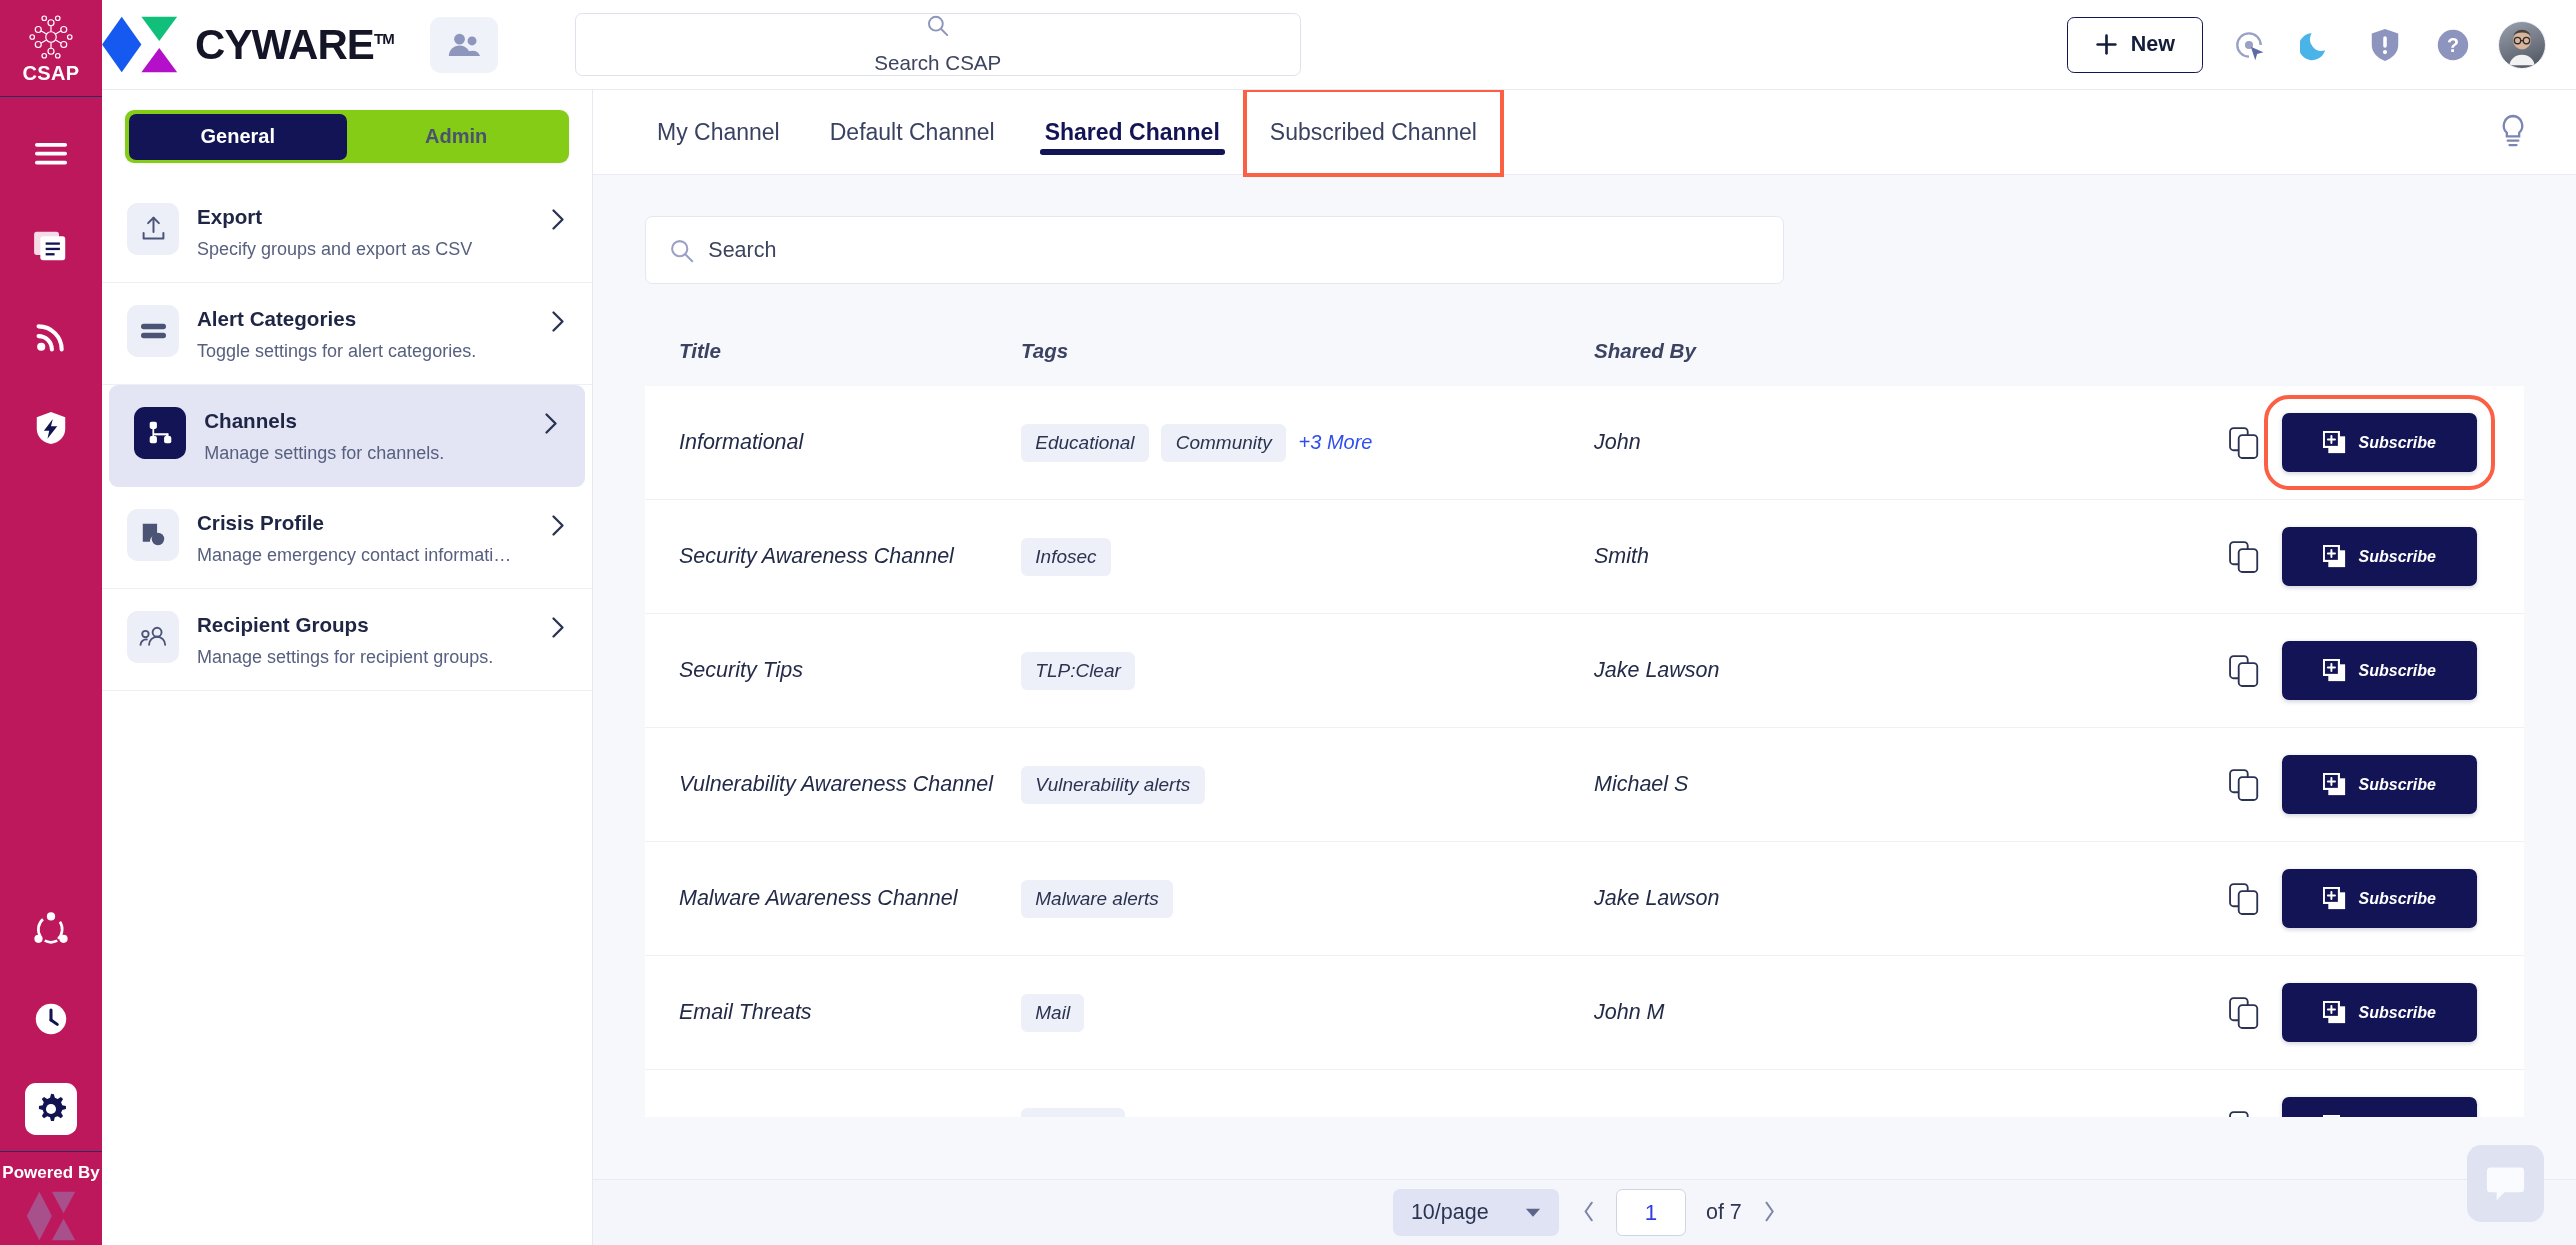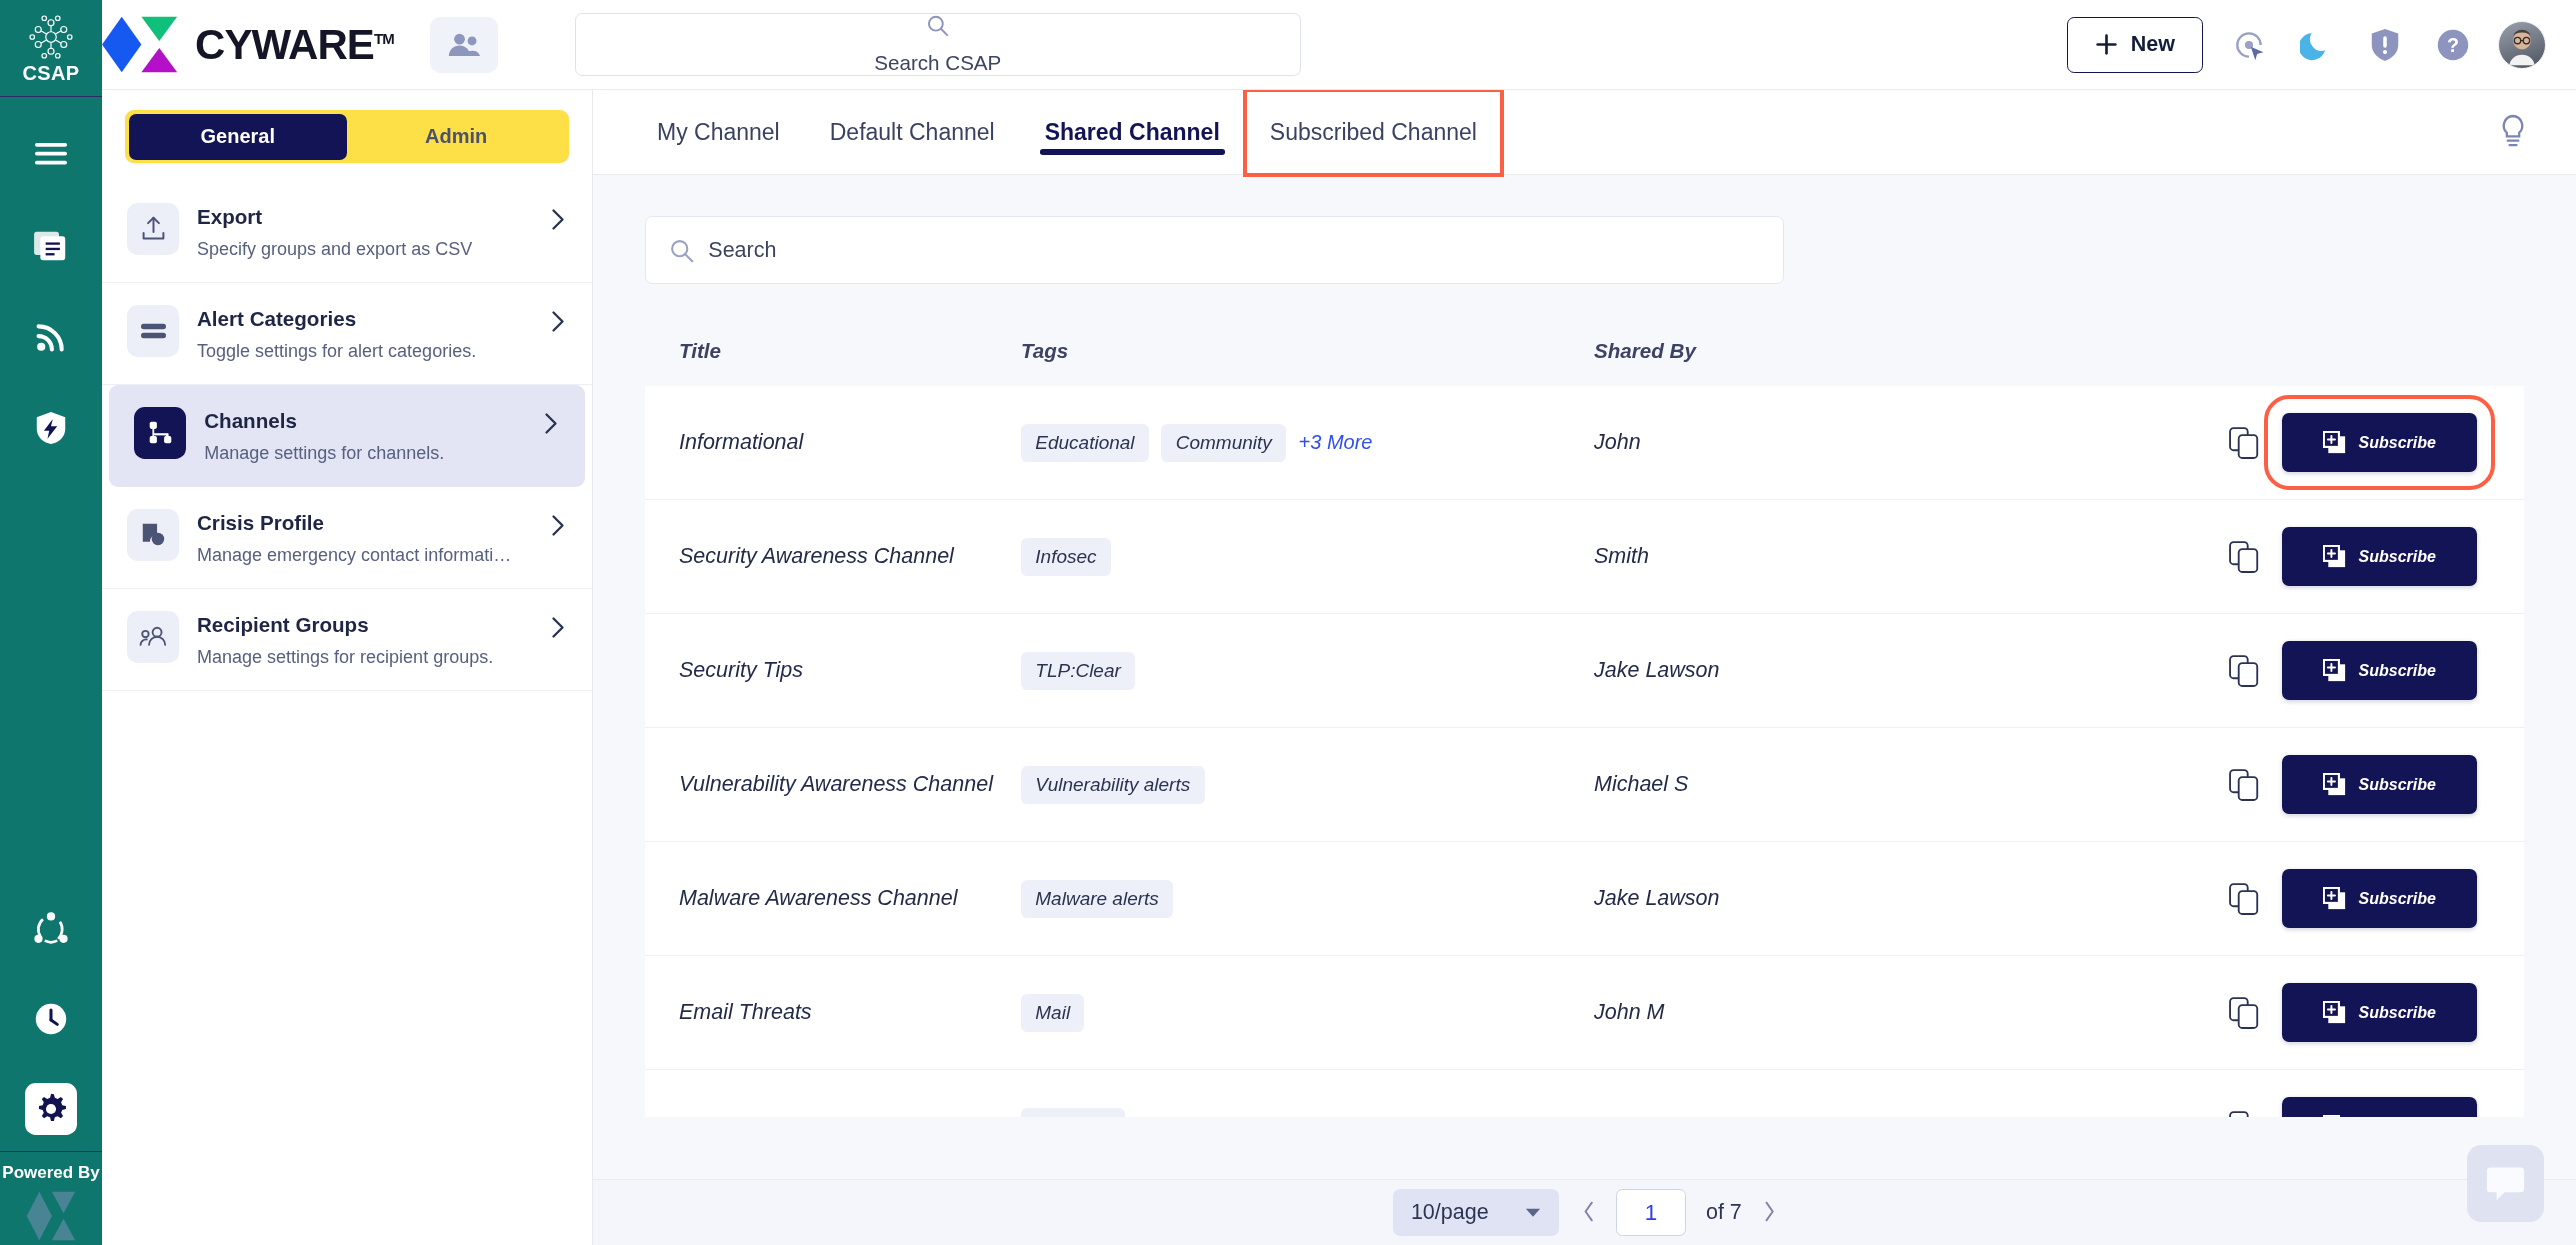--- a/index.html
+++ b/index.html
@@ -7,21 +7,21 @@
   html, body {
     width: 2576px; height: 1245px;
     font-family: "Liberation Sans", sans-serif;
     background: #ffffff; overflow: hidden;
   }
   .app { position: relative; width: 2576px; height: 1245px; display: flex; }
 
   
   .rail {
     width: 102px; min-width: 102px; height: 1245px;
-    background: #0f766e; display: flex; flex-direction: column; align-items: center;
+    background: #be185d; display: flex; flex-direction: column; align-items: center;
   }
   .rail-logo { padding-top: 12.5px; display:flex; flex-direction:column; align-items:center; }
   .rail-logo .mark { width: 48px; height: 48px; }
   .rail-logo .name { color:#fff; font-size: 20px; font-weight: bold; letter-spacing: 0.4px; margin-top: 1.8px; }
   .rail-div { width: 100%; height: 0.9px; background: #2a2a66; margin-top: 10.7px; }
   .rail-icons { display: flex; flex-direction: column; align-items: center; gap: 39px; margin-top: 32px; }
   .rail-btn {
     width: 52px; height: 52px; display: flex; align-items: center; justify-content: center;
     border-radius: 10.7px; cursor: pointer;
   }
@@ -33,21 +33,21 @@
   .powered-mark { margin-top: 7.2px; opacity:.45; }
 
   
   .settings {
     width: 491px; min-width: 491px; height: 1245px;
     background: #ffffff; border-right: 0.9px solid #e7e9f0;
     display: flex; flex-direction: column;
   }
   .seg-wrap { padding: 20px 23px 0 23px; }
   .seg {
-    display: flex; background: #fde047; border-radius: 9px; padding: 3.6px;
+    display: flex; background: #84cc16; border-radius: 9px; padding: 3.6px;
     box-shadow: 0 0.9px 2.7px rgba(20,25,70,.06);
   }
   .seg-btn {
     flex: 1; text-align: center; padding: 11.6px 0; font-size: 20px; font-weight: bold;
     color: #4a5270; border-radius: 7.2px; cursor: pointer;
   }
   .seg-btn.active { background: #131455; color: #ffffff; }
 
   .menu { margin-top: 18px; }
   .menu-item {

